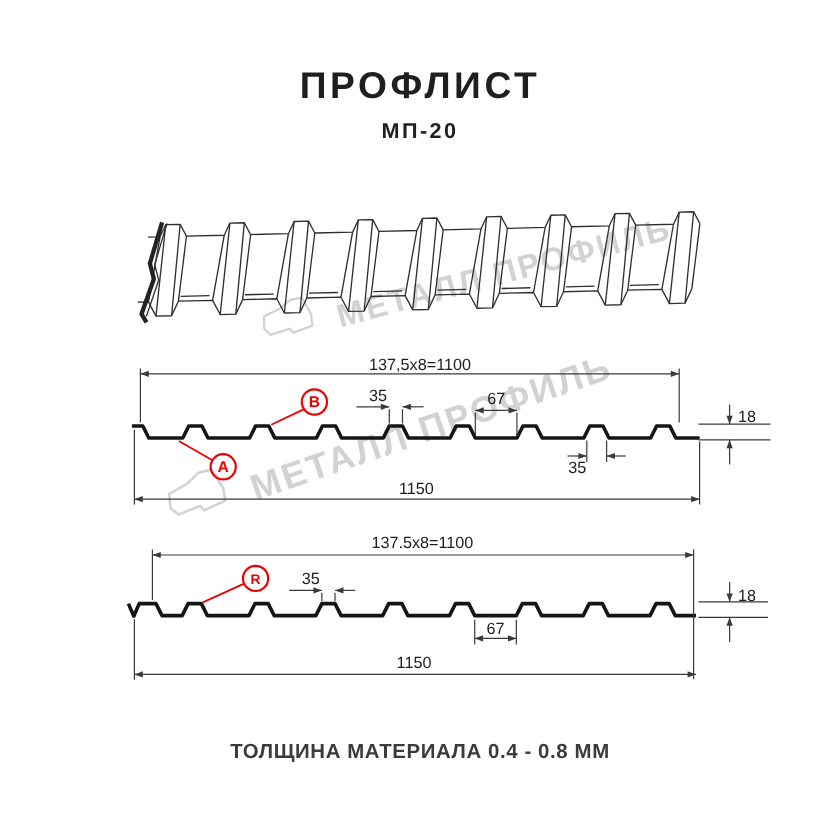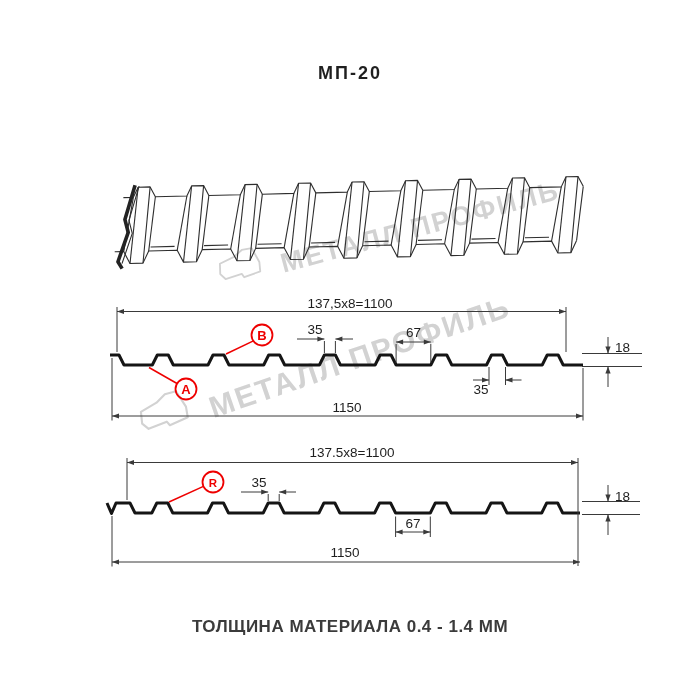--- a/index.html
+++ b/index.html
@@ -37,20 +37,21 @@
             fill:var(--accent);text-anchor:middle;}
   text.rlbl.small{font-size:11.5px;}
   .mid{text-anchor:middle;}
 </style>
 </head>
 <body>
 
 <div class="page">
 
   <div class="header">
+    <div class="title">ПРОФЛИСТ</div>
     <div class="subtitle">МП-20</div>
   </div>
 
   <div class="wm wm1">
     <svg class="wm-logo" width="54" height="42" viewBox="0 0 70 50">
       <path d="M50,4 L37,3 L25,9 L5,13 L2,26 L7,34 L29,33 L31,38 L53,36 L55,24 Z"></path>
     </svg>
     <span class="wm-text">МЕТАЛЛ ПРОФИЛЬ</span>
   </div>
 
@@ -198,14 +199,14 @@
       </g>
     <text class="dim mid" x="262" y="17">137.5x8=1100</text>
     <text class="dim mid" x="169" y="47">35</text>
     <text class="dim mid" x="323" y="88">67</text>
     <text class="dim" x="525" y="61">18</text>
     <text class="dim mid" x="255" y="117">1150</text>
     <circle class="rc" cx="123" cy="42" r="10.5"></circle>
     <text class="rlbl small" x="123" y="46.5">R</text>
   </svg>
 
-  <div class="footer">ТОЛЩИНА МАТЕРИАЛА 0.4 - 1.4 ММ</div>
+  <div class="footer">ТОЛЩИНА МАТЕРИАЛА 0.4 - 0.8 ММ</div>
 </div>
 
 </body></html>

